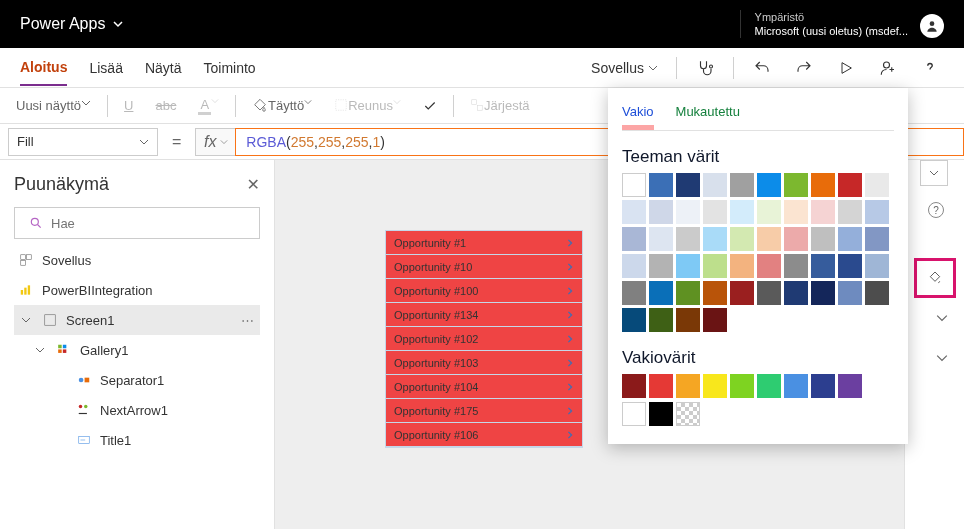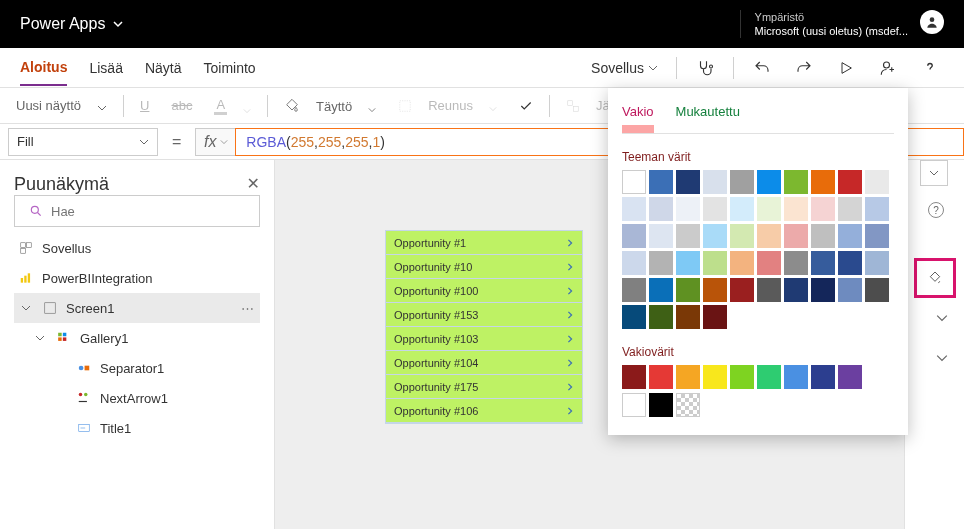--- a/index.html
+++ b/index.html
@@ -1,71 +1,71 @@
 <!DOCTYPE html>
 <html><head>
 <meta charset="utf-8">
 <style>
 *{box-sizing:border-box;margin:0;padding:0;font-family:"Segoe UI",Arial,sans-serif}
 body{width:964px;height:529px;overflow:hidden;background:#fff;position:relative}
 .topbar{height:48px;background:#000;display:flex;align-items:center;color:#fff;padding:0 20px}
 .brand{font-size:16px;font-weight:400;display:flex;align-items:center;gap:8px}
 .brand svg{width:10px;height:10px}
-.top-right{margin-left:auto;display:flex;align-items:flex-start;gap:12px}
+.top-right{margin-left:auto;display:flex;align-items:flex-end;gap:12px}
 .env{display:flex;flex-direction:column;font-size:11px;border-left:1px solid #333;padding-left:14px;line-height:1.3}
 .env .lbl{color:#ccc}
 .avatar{width:24px;height:24px;border-radius:50%;background:#fff;display:flex;align-items:center;justify-content:center}
 .avatar svg{width:14px;height:14px}
 .ribbon-tabs{height:40px;display:flex;align-items:center;padding:0 20px;border-bottom:1px solid #e1e1e1;gap:22px}
 .rtab{font-size:14px;color:#333;padding:9px 0;cursor:pointer}
 .rtab.active{color:#c2410c;border-bottom:2px solid #7b2d8e;font-weight:600}
 .ribbon-right{margin-left:auto;display:flex;align-items:center;gap:14px}
 .rbtn{font-size:14px;color:#333;display:flex;align-items:center;gap:4px;padding:4px}
 .iconbtn{width:28px;height:28px;display:flex;align-items:center;justify-content:center;color:#333}
 .sep{width:1px;height:22px;background:#d0d0d0}
 .toolbar{height:36px;display:flex;align-items:center;padding:0 10px;border-bottom:1px solid #e1e1e1;gap:10px;color:#666;font-size:13px}
-.tbbtn{display:flex;align-items:flex-end;gap:16px;padding:4px 6px}
+.tbbtn{display:flex;align-items:flex-start;gap:0;padding:4px 6px}
 .tbbtn.dis{opacity:.45}
 .formula-row{height:36px;display:flex;align-items:center;border-bottom:1px solid #e1e1e1}
 .prop-sel{width:150px;height:28px;margin-left:8px;border:1px solid #ccc;display:flex;align-items:center;padding:0 8px;font-size:13px;color:#333;justify-content:space-between}
 .eq{padding:0 14px;font-size:16px;color:#666}
 .fx{width:40px;height:28px;border:1px solid #ccc;border-right:none;display:flex;align-items:center;justify-content:center;font-style:italic;color:#666;background:#f9f9f9}
 .fbar{flex:1;height:28px;border:1px solid #f97316;display:flex;align-items:center;padding:0 10px;font-family:Consolas,monospace;font-size:14px}
 .tok-fn{color:#5b5bd6}
 .tok-num{color:#d17930}
 .tok-p{color:#333}
 .main{display:flex;height:calc(529px - 48px - 40px - 36px - 36px);position:relative}
 .tree{width:275px;border-right:1px solid #e1e1e1;padding:14px 14px 0}
-.tree-hdr{display:flex;align-items:flex-start;justify-content:space-between;margin-bottom:0}
+.tree-hdr{display:flex;align-items:center;justify-content:space-between;margin-bottom:12px}
 .tree-title{font-size:18px;color:#333}
 .closex{font-size:16px;color:#666;cursor:pointer}
 .search{height:32px;border:1px solid #ccc;display:flex;align-items:center;padding:0 14px;gap:8px;margin-bottom:6px}
 .search svg{width:14px;height:14px}
 .search input{border:none;outline:none;font-size:13px;flex:1;color:#666}
 .titem{display:flex;align-items:center;gap:8px;padding:7px 4px;font-size:13px;color:#333;cursor:pointer}
 .titem.sel{background:#eaeaea}
 .titem.sel .more{margin-left:auto;letter-spacing:2px;color:#666}
 .ind1{padding-left:18px}
 .ind3{padding-left:62px}
 .ticon{width:16px;height:16px;display:flex;align-items:center;justify-content:center}
 .canvas{flex:1;background:#eee;position:relative;overflow:hidden}
-.gallery{position:absolute;left:110px;top:70px;width:198px;background:#bef264;border:1px solid #c5d6e8}
+.gallery{position:absolute;left:110px;top:70px;width:198px;background:#ef4444;border:1px solid #c5d6e8}
 .grow{height:24px;border-bottom:1px solid #c5d6e8;display:flex;align-items:center;justify-content:space-between;padding:0 8px;font-size:11px;color:#333}
 .grow svg{width:8px;height:8px}
 .rpanel{width:60px;border-left:1px solid #e1e1e1;position:relative}
 .rdd{position:absolute;top:0;right:16px;width:28px;height:26px;border:1px solid #ccc;display:flex;align-items:center;justify-content:center}
 .help-c{position:absolute;top:42px;right:20px;width:16px;height:16px;border:1px solid #888;border-radius:50%;display:flex;align-items:center;justify-content:center;font-size:10px;color:#666}
 .highlight-btn{position:absolute;top:98px;right:8px;width:42px;height:40px;border:3px solid #d8136c;background:#fff;display:flex;align-items:center;justify-content:center}
 .highlight-btn svg{width:16px;height:16px}
 .chev-sec{position:absolute;right:16px;width:12px;height:12px}
 .popover{position:absolute;left:608px;top:88px;width:300px;background:#fff;box-shadow:0 4px 16px rgba(0,0,0,.25);padding:10px 14px 18px;z-index:10}
 .ptabs{display:flex;gap:22px;border-bottom:1px solid #e1e1e1;margin-bottom:10px}
 .ptab{font-size:13px;padding:6px 0;color:#15803d;cursor:pointer}
-.ptab.active{color:#be185d;border-bottom:8px solid #fca5a5}
-.psect{font-size:12px;color:#7f1d1d;margin:16px 0 6px}
+.ptab.active{color:#1d4ed8;border-bottom:5px solid #fca5a5}
+.psect{font-size:17px;color:#0f172a;margin:16px 0 6px}
 .swatches{display:flex;flex-wrap:wrap;gap:3px}
 .sw{width:24px;height:24px;cursor:pointer}
 .sw.outline{border:1px solid #ccc}
 .sw.checker{background-image:linear-gradient(45deg,#ccc 25%,transparent 25%),linear-gradient(-45deg,#ccc 25%,transparent 25%),linear-gradient(45deg,transparent 75%,#ccc 75%),linear-gradient(-45deg,transparent 75%,#ccc 75%);background-size:8px 8px;background-position:0 0,0 4px,4px -4px,-4px 0;border:1px solid #ccc}
 </style>
 </head>
 <body>
 
 <div class="topbar">
   <div class="brand">
@@ -326,21 +326,27 @@
             <path d="M3 1l4 4-4 4" stroke="#3b6fb6" fill="none" stroke-width="1.5"></path>
           </svg>
         </div>
         <div class="grow">
           <span>Opportunity #100</span>
           <svg viewBox="0 0 10 10">
             <path d="M3 1l4 4-4 4" stroke="#3b6fb6" fill="none" stroke-width="1.5"></path>
           </svg>
         </div>
         <div class="grow">
-          <span>Opportunity #153</span>
+          <span>Opportunity #134</span>
+          <svg viewBox="0 0 10 10">
+            <path d="M3 1l4 4-4 4" stroke="#3b6fb6" fill="none" stroke-width="1.5"></path>
+          </svg>
+        </div>
+        <div class="grow">
+          <span>Opportunity #102</span>
           <svg viewBox="0 0 10 10">
             <path d="M3 1l4 4-4 4" stroke="#3b6fb6" fill="none" stroke-width="1.5"></path>
           </svg>
         </div>
         <div class="grow">
           <span>Opportunity #103</span>
           <svg viewBox="0 0 10 10">
             <path d="M3 1l4 4-4 4" stroke="#3b6fb6" fill="none" stroke-width="1.5"></path>
           </svg>
         </div>

